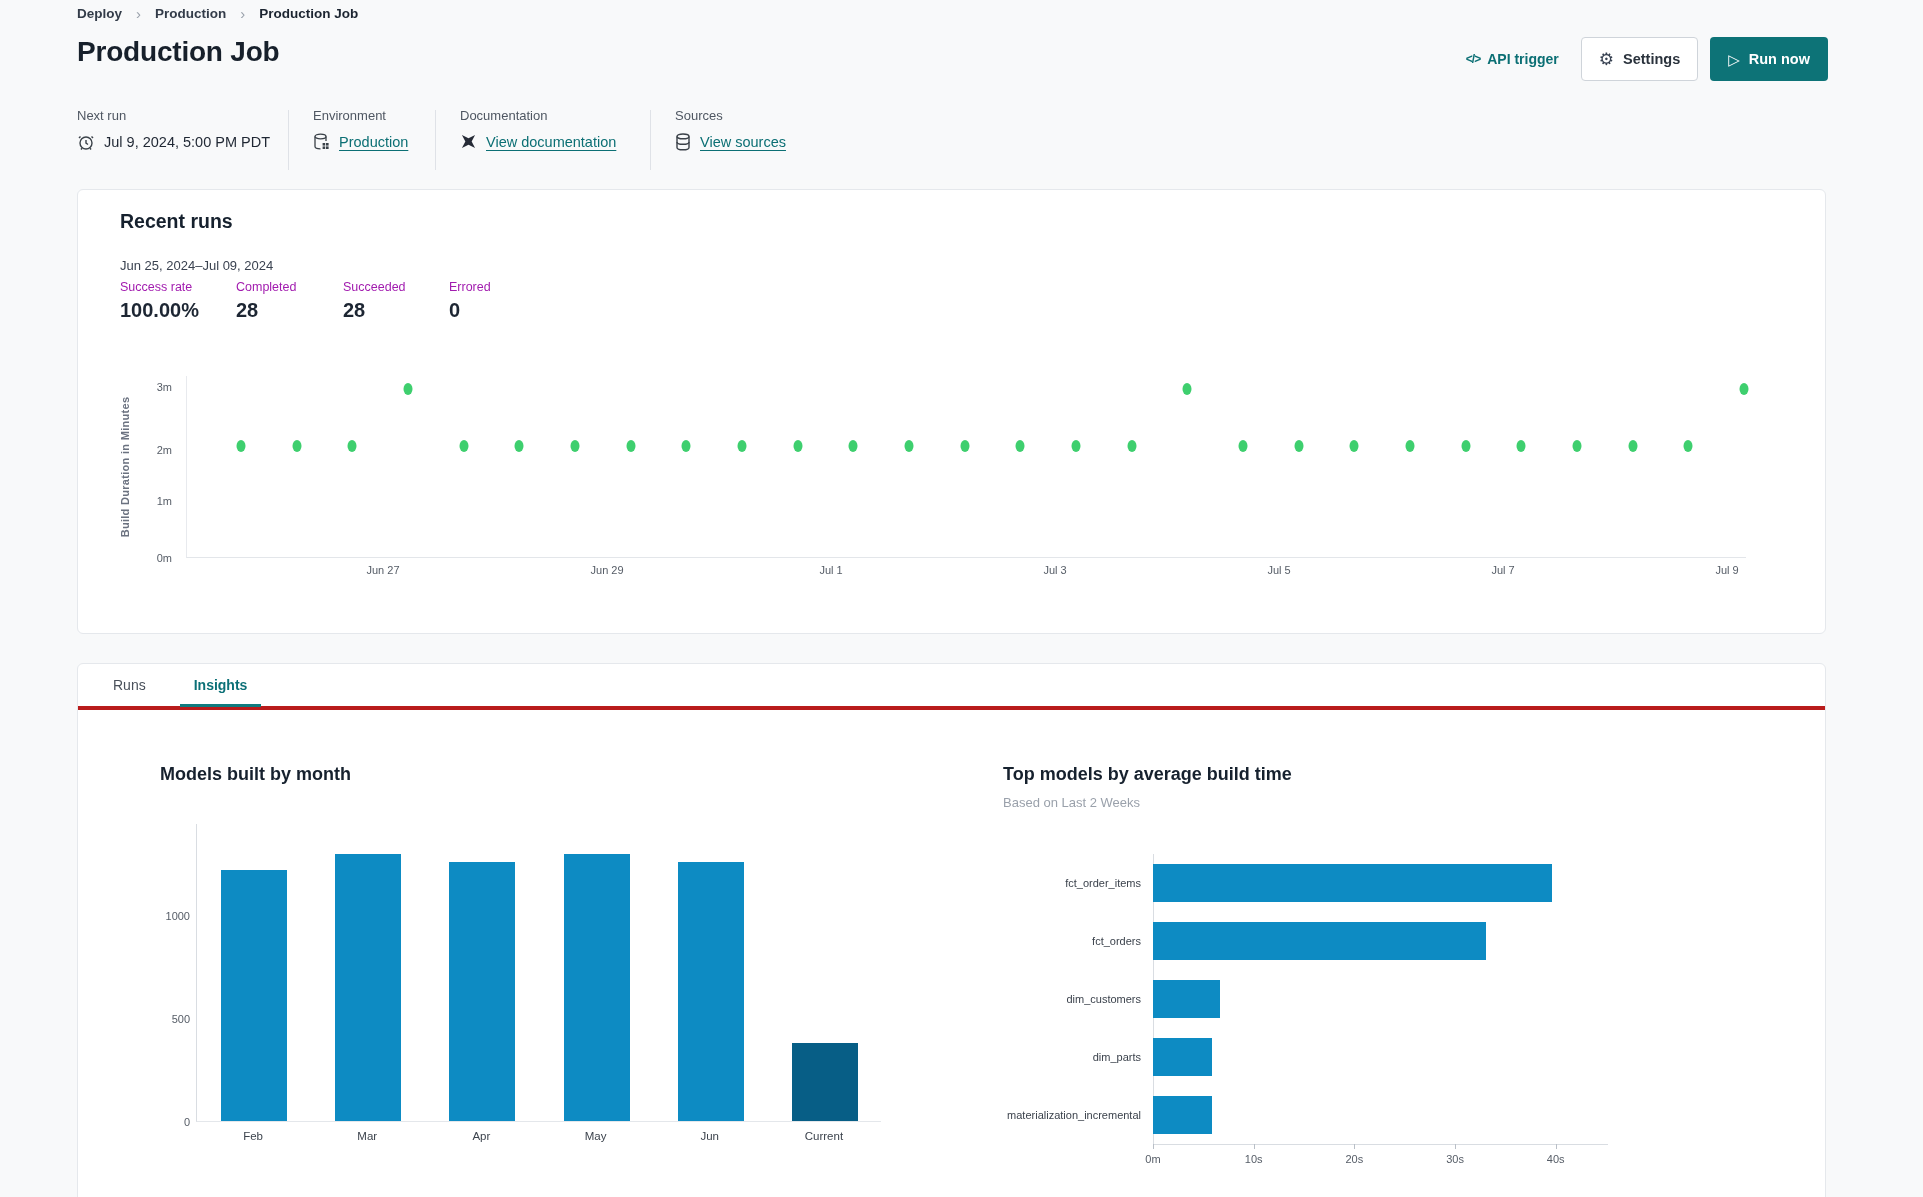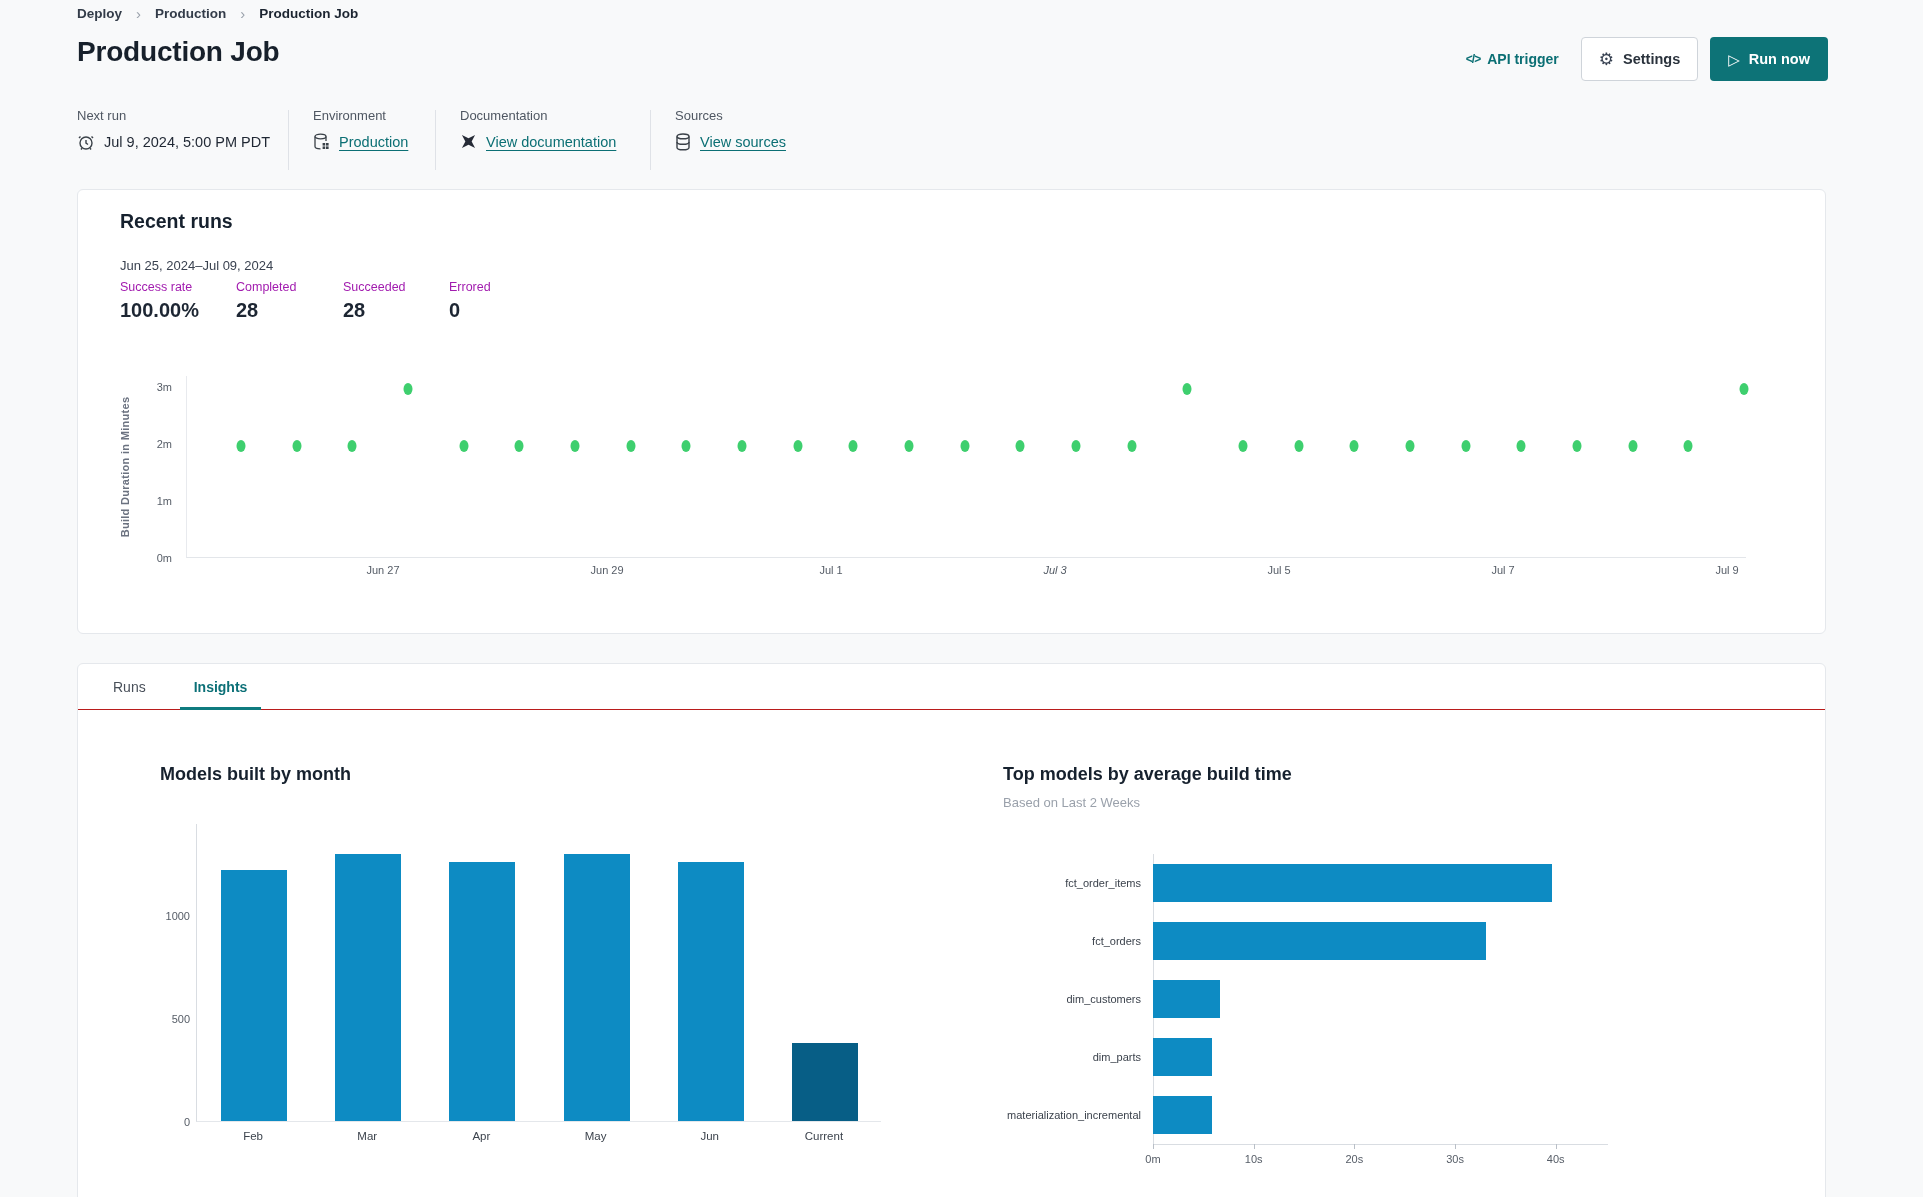--- a/index.html
+++ b/index.html
@@ -50,21 +50,21 @@
   
   .scatter-ylabel { position:absolute; left:47px; top:277px; transform:translate(-50%,-50%) rotate(-90deg); font-size:11px; font-weight:700; color:#6b7280; white-space:nowrap; letter-spacing:0.3px; }
   .scatter-gutter { position:absolute; left:0; top:186px; width:98px; height:182px; }
   .ytick { position:absolute; right:4px; font-size:11px; color:#555c66; height:14px; line-height:14px; }
   .scatter-plot { position:absolute; left:108px; top:186px; width:1560px; height:182px; border-left:1px solid #e8eaee; border-bottom:1px solid #e3e6ea; }
   .dot { position:absolute; width:9px; height:12px; border-radius:50%; transform:translateX(-50%); }
   .scatter-xticks { position:absolute; left:108px; top:374px; width:1560px; height:16px; }
   .xtick { position:absolute; transform:translateX(-50%); font-size:11px; color:#555c66; white-space:nowrap; }
 
   
-  .tab-bar { position:absolute; left:0; top:0; width:100%; height:46px; border-bottom:1px solid #b91c1c; display:flex; align-items:stretch; padding-left:21px; }
+  .tab-bar { position:absolute; left:0; top:0; width:100%; height:46px; border-bottom:4px solid #b91c1c; display:flex; align-items:stretch; padding-left:21px; }
   .tab { display:flex; align-items:center; padding:0 14px; margin-right:20px; font-size:14px; color:#49505a; cursor:pointer; position:relative; }
   .tab.active { color:#0c7077; font-weight:700; }
   .tab.active::after { content:""; position:absolute; left:0; right:0; bottom:-1px; height:3px; background:#0f7b7f; }
 
   
   .chart-title { position:absolute; font-size:18px; font-weight:700; color:#16212e; }
   .chart-title-left { left:82px; top:100px; }
   .chart-title-right { left:925px; top:100px; }
   .chart-subtitle-right { position:absolute; left:925px; top:131px; font-size:13px; color:#9aa1ab; }
 
@@ -203,21 +203,21 @@
       <div class="stat">
         <div class="stat-label">Errored</div>
         <div class="stat-value">0</div>
       </div>
     </div>
 
     <div class="scatter-ylabel">Build Duration in Minutes</div>
     <div class="scatter-gutter" id="scatter-yticks">
         <div class="ytick" style="bottom: -7px;">0m</div>
         <div class="ytick" style="bottom: 50px;">1m</div>
-        <div class="ytick" style="bottom: 107px;">2m</div>
+        <div class="ytick" style="bottom: 101px;">2m</div>
         <div class="ytick" style="bottom: 164px;">3m</div>
       </div>
     <div class="scatter-plot" id="scatter-plot">
         <div class="dot" style="left: 3.46%; bottom: 104.65px; background: rgb(62, 207, 110);"></div>
         <div class="dot" style="left: 7.031%; bottom: 104.65px; background: rgb(62, 207, 110);"></div>
         <div class="dot" style="left: 10.602%; bottom: 104.65px; background: rgb(62, 207, 110);"></div>
         <div class="dot" style="left: 14.173%; bottom: 161.65px; background: rgb(62, 207, 110);"></div>
         <div class="dot" style="left: 17.744%; bottom: 104.65px; background: rgb(62, 207, 110);"></div>
         <div class="dot" style="left: 21.315%; bottom: 104.65px; background: rgb(62, 207, 110);"></div>
         <div class="dot" style="left: 24.886%; bottom: 104.65px; background: rgb(62, 207, 110);"></div>
@@ -240,21 +240,21 @@
         <div class="dot" style="left: 85.593%; bottom: 104.65px; background: rgb(62, 207, 110);"></div>
         <div class="dot" style="left: 89.164%; bottom: 104.65px; background: rgb(62, 207, 110);"></div>
         <div class="dot" style="left: 92.735%; bottom: 104.65px; background: rgb(62, 207, 110);"></div>
         <div class="dot" style="left: 96.306%; bottom: 104.65px; background: rgb(62, 207, 110);"></div>
         <div class="dot" style="left: 99.877%; bottom: 161.65px; background: rgb(62, 207, 110);"></div>
       </div>
     <div class="scatter-xticks" id="scatter-xticks">
         <div class="xtick" style="left: 12.63%;">Jun 27</div>
         <div class="xtick" style="left: 26.99%;">Jun 29</div>
         <div class="xtick" style="left: 41.35%;">Jul 1</div>
-        <div class="xtick" style="left: 55.71%; font-style: italic;">Jul 3</div>
+        <div class="xtick" style="left: 55.71%;">Jul 3</div>
         <div class="xtick" style="left: 70.07%;">Jul 5</div>
         <div class="xtick" style="left: 84.43%;">Jul 7</div>
         <div class="xtick" style="left: 98.79%;">Jul 9</div>
       </div>
   </section>
 
   <section class="card tabs-card">
     <div class="tab-bar">
       <div class="tab">Runs</div>
       <div class="tab active">Insights</div>

